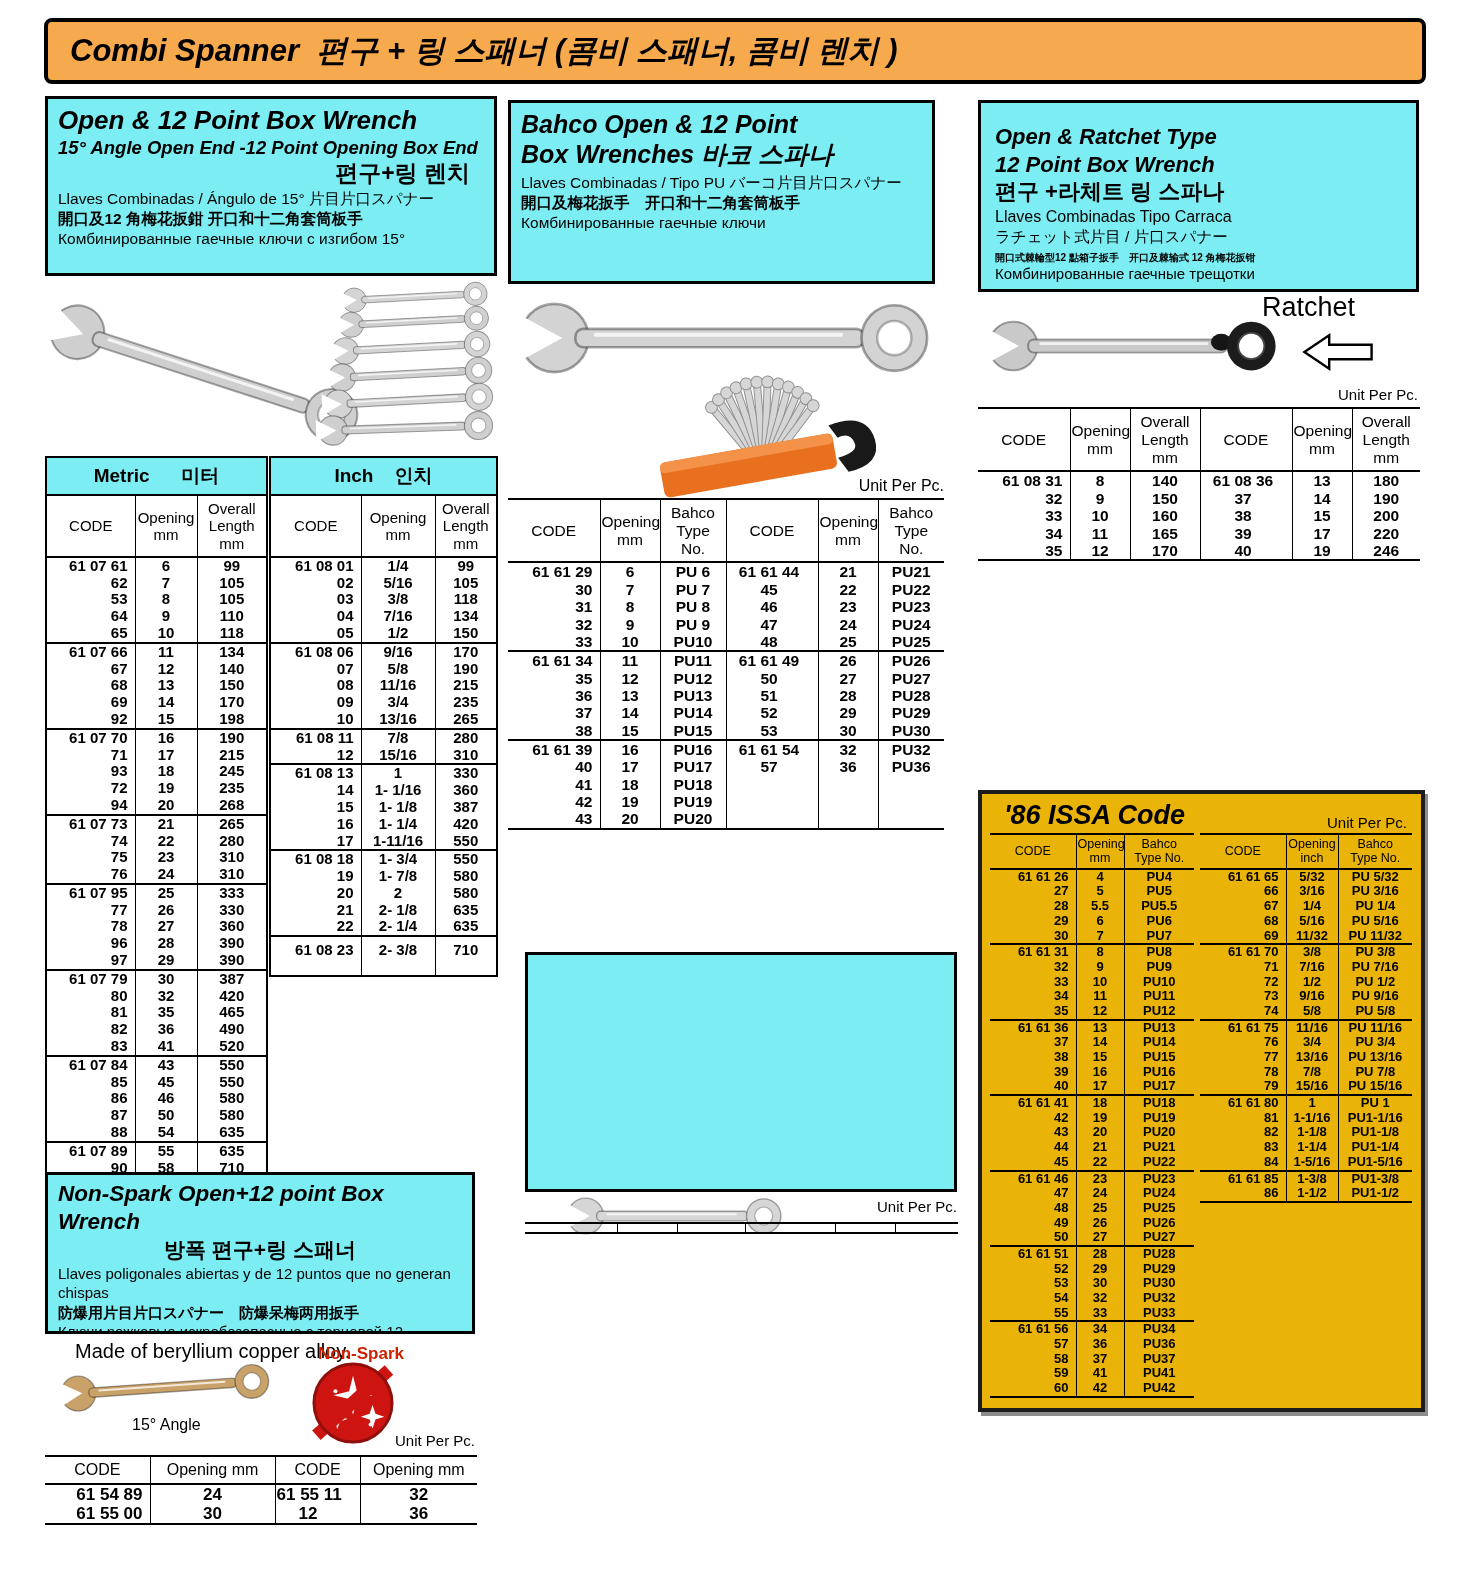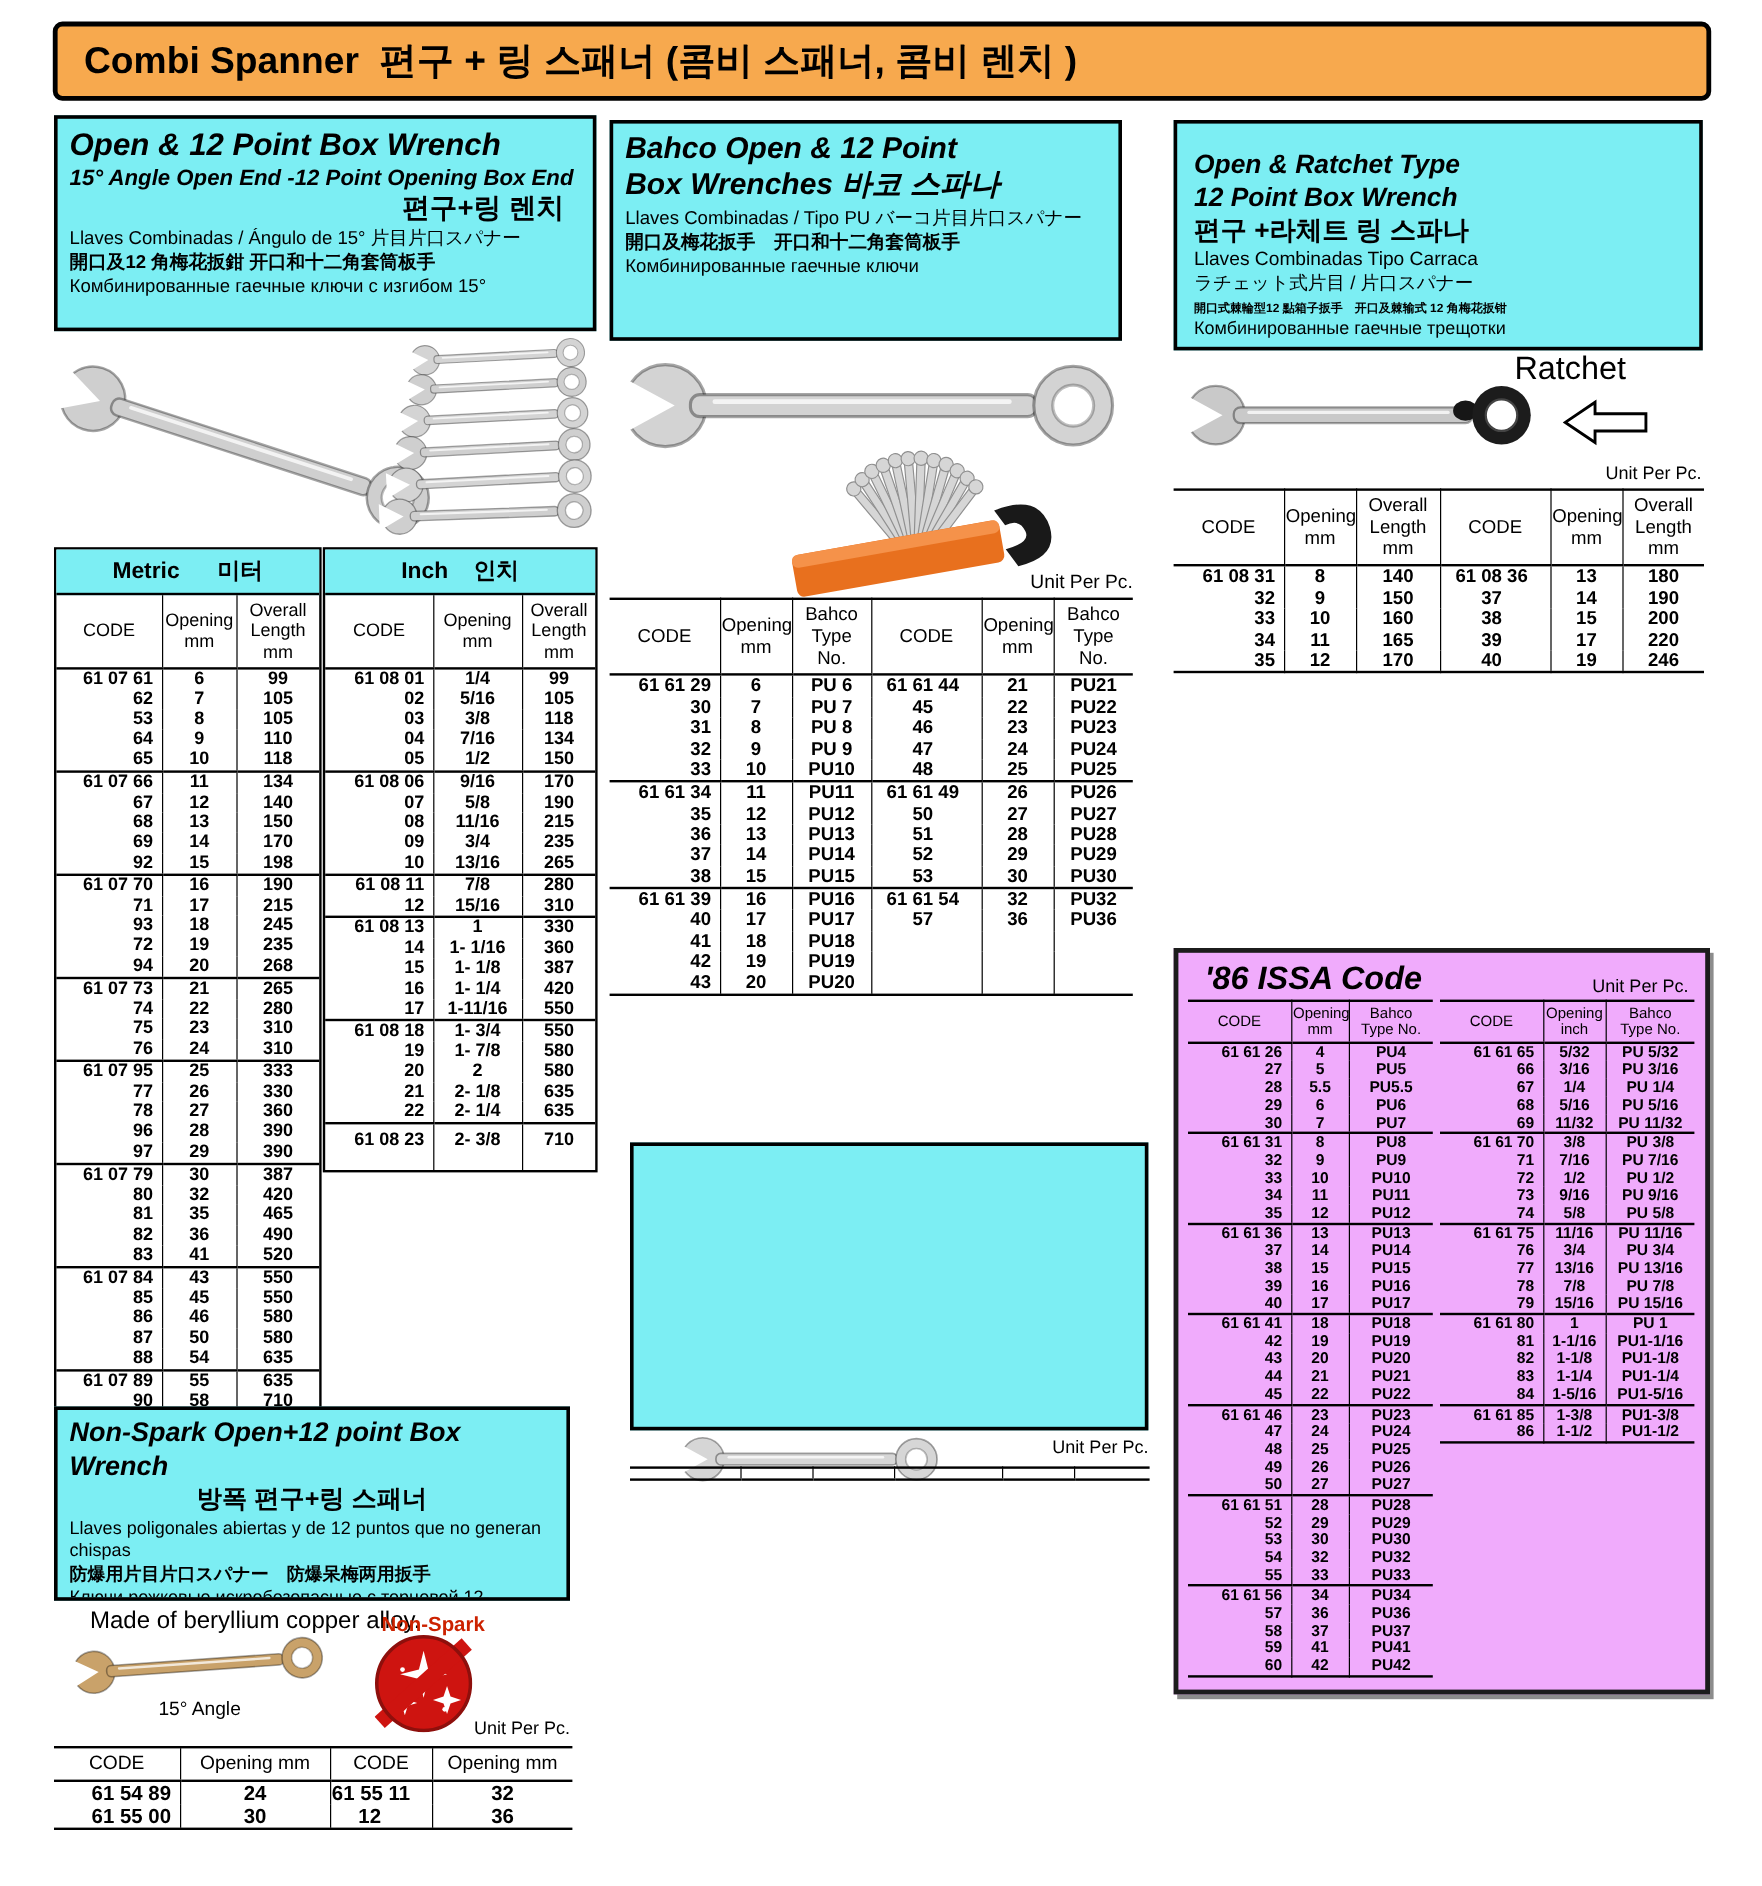--- a/index.html
+++ b/index.html
@@ -3,21 +3,21 @@
 <meta charset="utf-8">
 <style>
   html,body{margin:0;padding:0;background:#fff;}
   .page{position:relative;width:1468px;height:1572px;background:#fff;
         font-family:"Liberation Sans",sans-serif;color:#000;overflow:hidden;}
   .abs{position:absolute;box-sizing:border-box;}
 
   
   .banner{background:#f7a94e;border:4px solid #000;border-radius:8px;
           display:flex;align-items:center;padding-left:22px;
-          font-size:31px;font-weight:bold;white-space:pre;}
+          font-size:31px;font-weight:bold;font-style:italic;white-space:pre;}
 
   
   .box-cyan{background:#7ceef3;border:3px solid #000;padding:6px 10px;overflow:hidden;}
   .h1{font-size:26px;font-weight:bold;font-style:italic;line-height:1.2;}
   .h1s{font-size:22px;font-weight:bold;font-style:italic;line-height:1.25;}
   .h2{font-size:18.5px;font-weight:bold;font-style:italic;line-height:1.25;}
   .hkr{font-size:23px;font-weight:bold;line-height:1.3;}
   .hs{font-size:15.5px;line-height:1.3;}
   .b{font-weight:bold;}
   .right{text-align:right;padding-right:14px;}
@@ -39,21 +39,21 @@
   
   .boxed{border:2.5px solid #000;background:#fff;}
   .band{background:#7ceef3;text-align:center;font-weight:bold;font-size:19px;
         padding:5px 0;border-bottom:2.5px solid #000;white-space:pre;}
   .boxed .tbl{border-top:none;border-bottom:none;width:100%;}
   .inch tbody tr:last-child td{padding-top:5px;padding-bottom:16px;}
 
   .unit{font-size:15px;text-align:right;}
 
   
-  .issa-box{background:#f0abfc;border:4px solid #1c1c1c;box-shadow:3px 4px 0 rgba(0,0,0,.45);
+  .issa-box{background:#eab308;border:4px solid #1c1c1c;box-shadow:3px 4px 0 rgba(0,0,0,.45);
             padding:6px 8px;}
   .issa-title{font-size:27px;font-weight:bold;font-style:italic;padding-left:14px;}
   .issa-tables{display:flex;gap:6px;align-items:flex-start;margin-top:2px;}
   .issa-box .tbl{font-size:13px;}
   .issa-box .tbl th{font-size:12.5px;padding:2px 1px;}
   .issa-box .tbl td{line-height:1.13;}
 
   .ratchet-label{font-size:27px;}
   .made-of{font-size:20px;}
   .nonspark-label{font-size:17px;font-weight:bold;color:#cc2200;}

